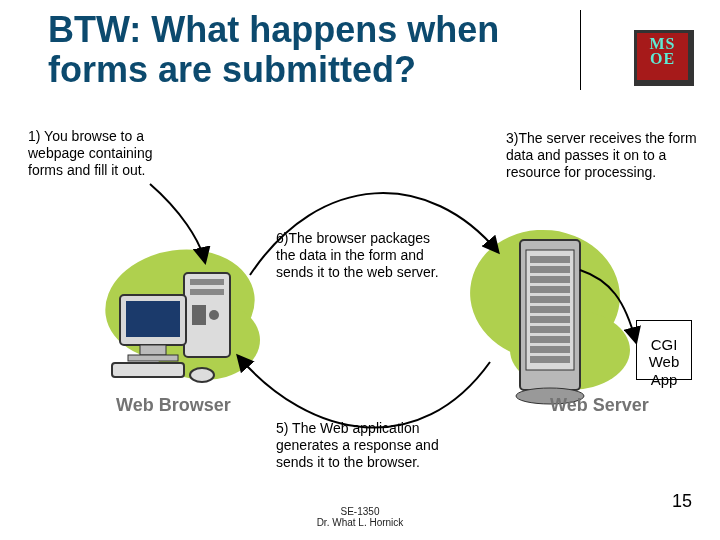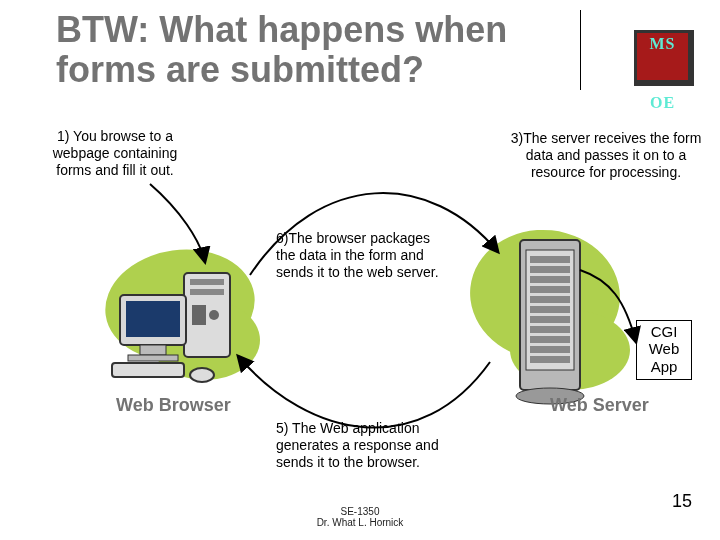--- a/index.html
+++ b/index.html
@@ -5,46 +5,46 @@
   * { box-sizing: border-box; margin: 0; padding: 0; }
   body {
     width: 720px; height: 540px;
     background: #fff;
     font-family: "Trebuchet MS", "Segoe UI", sans-serif;
     position: relative;
     overflow: hidden;
   }
   .title {
     position: absolute;
-    top: 10px; left: 56px;
+    top: 10px; left: 48px;
     width: 540px;
     font-size: 36px;
     font-weight: bold;
-    color: #737373;
+    color: #0c4a6e;
     line-height: 1.1;
     font-family: Arial, sans-serif;
   }
   .logo {
     position: absolute;
     top: 30px; right: 26px;
     width: 60px; height: 56px;
     background: #a61a1a;
     border: 3px solid #333;
     border-bottom-width: 6px;
     border-right-width: 6px;
     color: #5eead4;
     font-family: Georgia, serif;
     font-weight: bold;
     font-size: 16px;
     line-height: 15px;
     text-align: center;
     padding-top: 3px;
   }
   .logo .ms { letter-spacing: 1px; }
-  .logo .oe { letter-spacing: 1px; margin-top: 44px; }
+  .logo .oe { letter-spacing: 1px; }
   .vline {
     position: absolute;
     top: 10px; left: 580px;
     width: 1px; height: 80px;
     background: #000;
   }
   .step {
     position: absolute;
     font-size: 14px;
     line-height: 1.2;
@@ -68,21 +68,21 @@
     font-family: Arial, sans-serif;
     font-size: 18px; color: #000;
   }
   .cgi-box {
     position: absolute;
     top: 320px; left: 636px;
     width: 56px; height: 60px;
     border: 1px solid #000;
     background: #fff;
     text-align: center;
-    padding-top: 2px;
+    padding-top: 15px;
     font-size: 15px; line-height: 1.15;
   }
   .blob {
     position: absolute;
     background: #afd04e;
     border-radius: 50%;
   }
   .pc-base { position: absolute; }
   .server-base { position: absolute; }
   svg.arrows {
@@ -154,23 +154,23 @@
 
   <path d="M150,184 C180,210 200,240 205,262" fill="none" stroke="#000" stroke-width="2" marker-end="url(#ah)"></path>
 
   <path d="M250,275 C320,170 430,170 498,252" fill="none" stroke="#000" stroke-width="2" marker-end="url(#ah)"></path>
 
   <path d="M580,270 C610,280 625,300 636,342" fill="none" stroke="#000" stroke-width="2" marker-end="url(#ah)"></path>
 
   <path d="M490,362 C420,460 310,440 238,356" fill="none" stroke="#000" stroke-width="2" marker-end="url(#ah)"></path>
 </svg>
 
-<div class="step" style="top:128px; left:40px; width:150px;text-align:center;">1) You browse to a webpage containing forms and fill it out.</div>
+<div class="step" style="top:128px; left:28px; width:150px;">1) You browse to a webpage containing forms and fill it out.</div>
 <div class="step" style="top:230px; left:276px; width:170px;">6)The browser packages the data in the form and sends it to the web server.</div>
-<div class="step" style="top:130px; left:506px; width:200px;text-align:center;">3)The server receives the form data and passes it on to a resource for processing.</div>
+<div class="step" style="top:130px; left:506px; width:200px;">3)The server receives the form data and passes it on to a resource for processing.</div>
 <div class="step" style="top:420px; left:276px; width:180px;">5) The Web application generates a response and sends it to the browser.</div>
 
 <div class="label" style="top:395px; left:116px; font-size:18px;">Web Browser</div>
 <div class="label" style="top:395px; left:550px; font-size:18px;">Web Server</div>
 
 <div class="footer-course">
   <span>SE-1350</span><br>
   <span>Dr. What L. Hornick</span>
 </div>
 <div class="pagenum">15</div>

